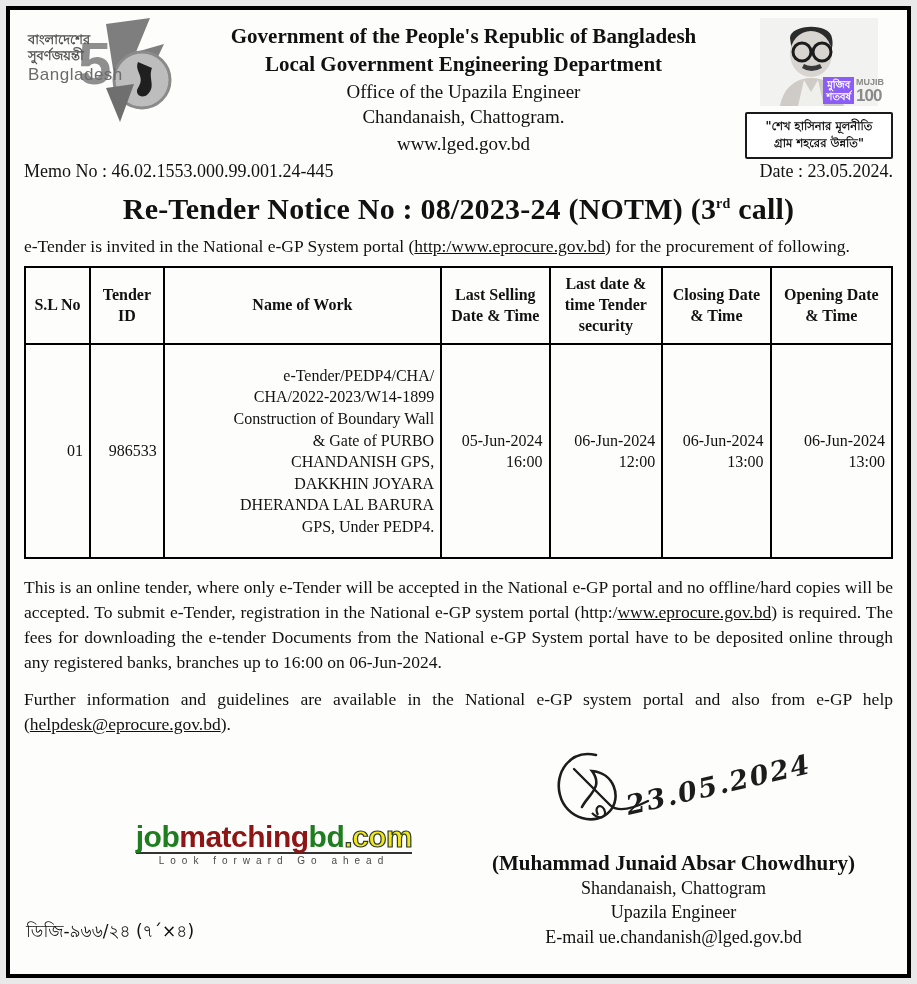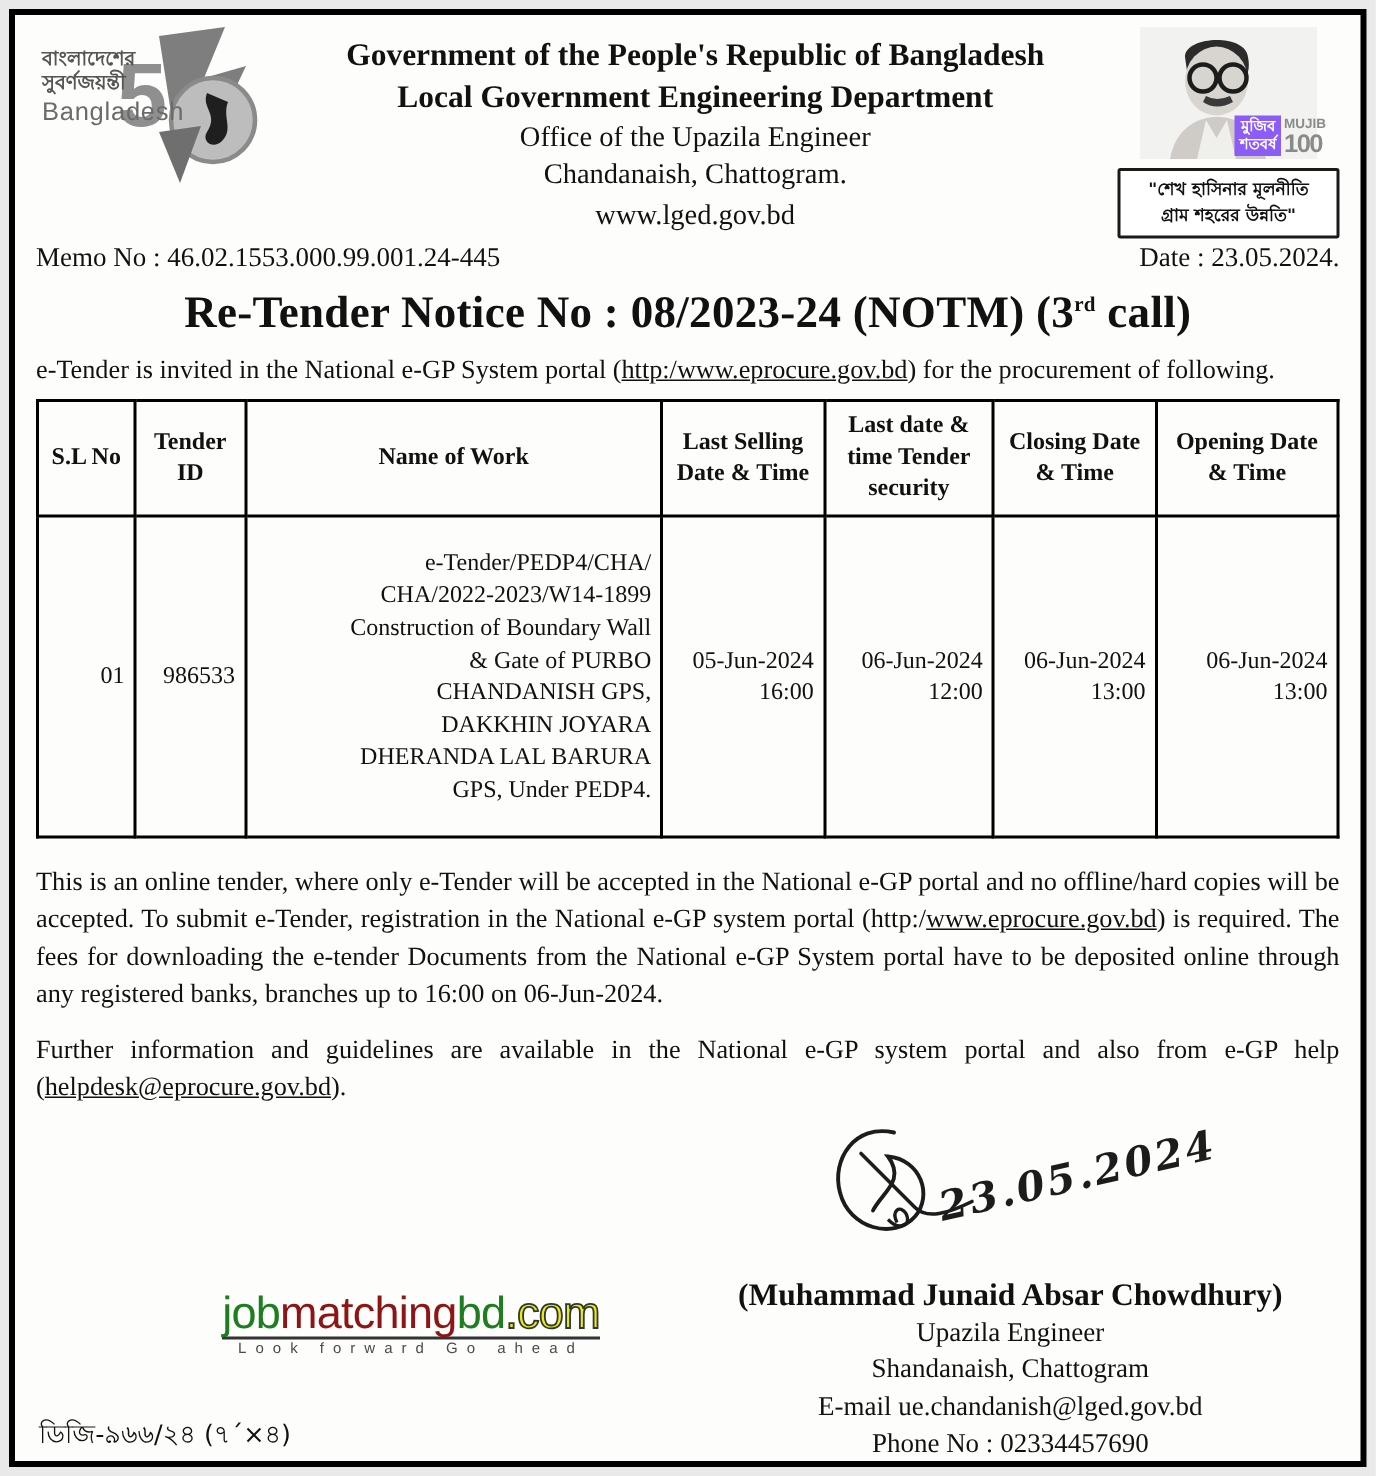--- a/index.html
+++ b/index.html
@@ -43,22 +43,22 @@
   table.tender th, table.tender td { border:2px solid #000; font-size:16px; vertical-align:middle; }
   table.tender th { font-weight:bold; text-align:center; padding:6px 4px; line-height:1.3; }
   table.tender td { padding:20px 6px; text-align:right; line-height:1.35; }
   td.work { text-align:left; padding-left:18px; }
   col.c-sl{width:7.5%} col.c-id{width:8.5%} col.c-work{width:32%} col.c-sell{width:12.5%}
   col.c-sec{width:13%} col.c-close{width:12.5%} col.c-open{width:14%}
   
   .bottom { display:flex; margin-top:6px; }
   .bottom-left { width:430px; position:relative; }
   .wm { margin-top:78px; margin-left:100px; width:300px; text-align:center; }
-  .wm .word { font-family:"Liberation Sans", sans-serif; font-weight:normal; font-size:30px; letter-spacing:-.5px;
-      border-bottom:2px solid #333; display:inline-block; line-height:1.05;margin-top:39px; }
+  .wm .word { font-family:"Liberation Sans", sans-serif; font-weight:bold; font-size:30px; letter-spacing:-.5px;
+      border-bottom:2px solid #333; display:inline-block; line-height:1.05; }
   .wm .g { color:#1e7d1e; } .wm .r { color:#8e1515; }
   .wm .y { color:#f2e71d; -webkit-text-stroke:1.2px #2c3a2c; }
   .wm .tag { font-family:"Liberation Sans", sans-serif; font-size:10px; font-weight:normal; color:#4a4a4a;
       letter-spacing:6px; margin-top:1px; }
   .footer-note { position:absolute; left:2px; bottom:4px; font-size:17px; font-family:"DejaVu Sans", sans-serif; }
   .bottom-right { flex:1; text-align:center; padding-top:0; }
   .sig-area { position:relative; height:108px; }
   .sig-scribble { position:absolute; left:90px; top:0; }
   .sig-date { position:absolute; left:170px; top:26px; font-size:27px; font-style:italic; font-weight:bold;
       transform:rotate(-13deg); font-family:"DejaVu Serif", serif; letter-spacing:2px; color:#1c1c1c; }
@@ -196,20 +196,19 @@
     <div class="bottom-right">
       <div class="sig-area">
         <svg class="sig-scribble" width="110" height="95" viewBox="0 0 110 95">
           <path d="M52 12 C26 6 10 30 16 52 C22 76 52 84 66 68 C78 54 70 30 48 28 C60 44 44 52 38 64" fill="none" stroke="#1c1c1c" stroke-width="2.6" stroke-linecap="round"></path>
           <path d="M30 26 L66 62 C74 70 88 66 104 58" fill="none" stroke="#1c1c1c" stroke-width="2.4" stroke-linecap="round"></path>
           <path d="M48 70 C56 78 64 74 60 66 C56 60 50 64 54 72" fill="none" stroke="#1c1c1c" stroke-width="2.2"></path>
         </svg>
         <div class="sig-date">23.05.2024</div>
       </div>
       <div class="sig-name">(Muhammad Junaid Absar Chowdhury)</div>
+      <div class="sig-line">Shandanaish, Chattogram</div>
       <div class="sig-line">Upazila Engineer</div>
-      <div class="sig-line">Shandanaish, Chattogram</div>
       <div class="sig-line">E-mail ue.chandanish@lged.gov.bd</div>
-      <div class="sig-line">Phone  No : 02334457690</div>
     </div>
   </div>
 
 </div>
 
 </body></html>

